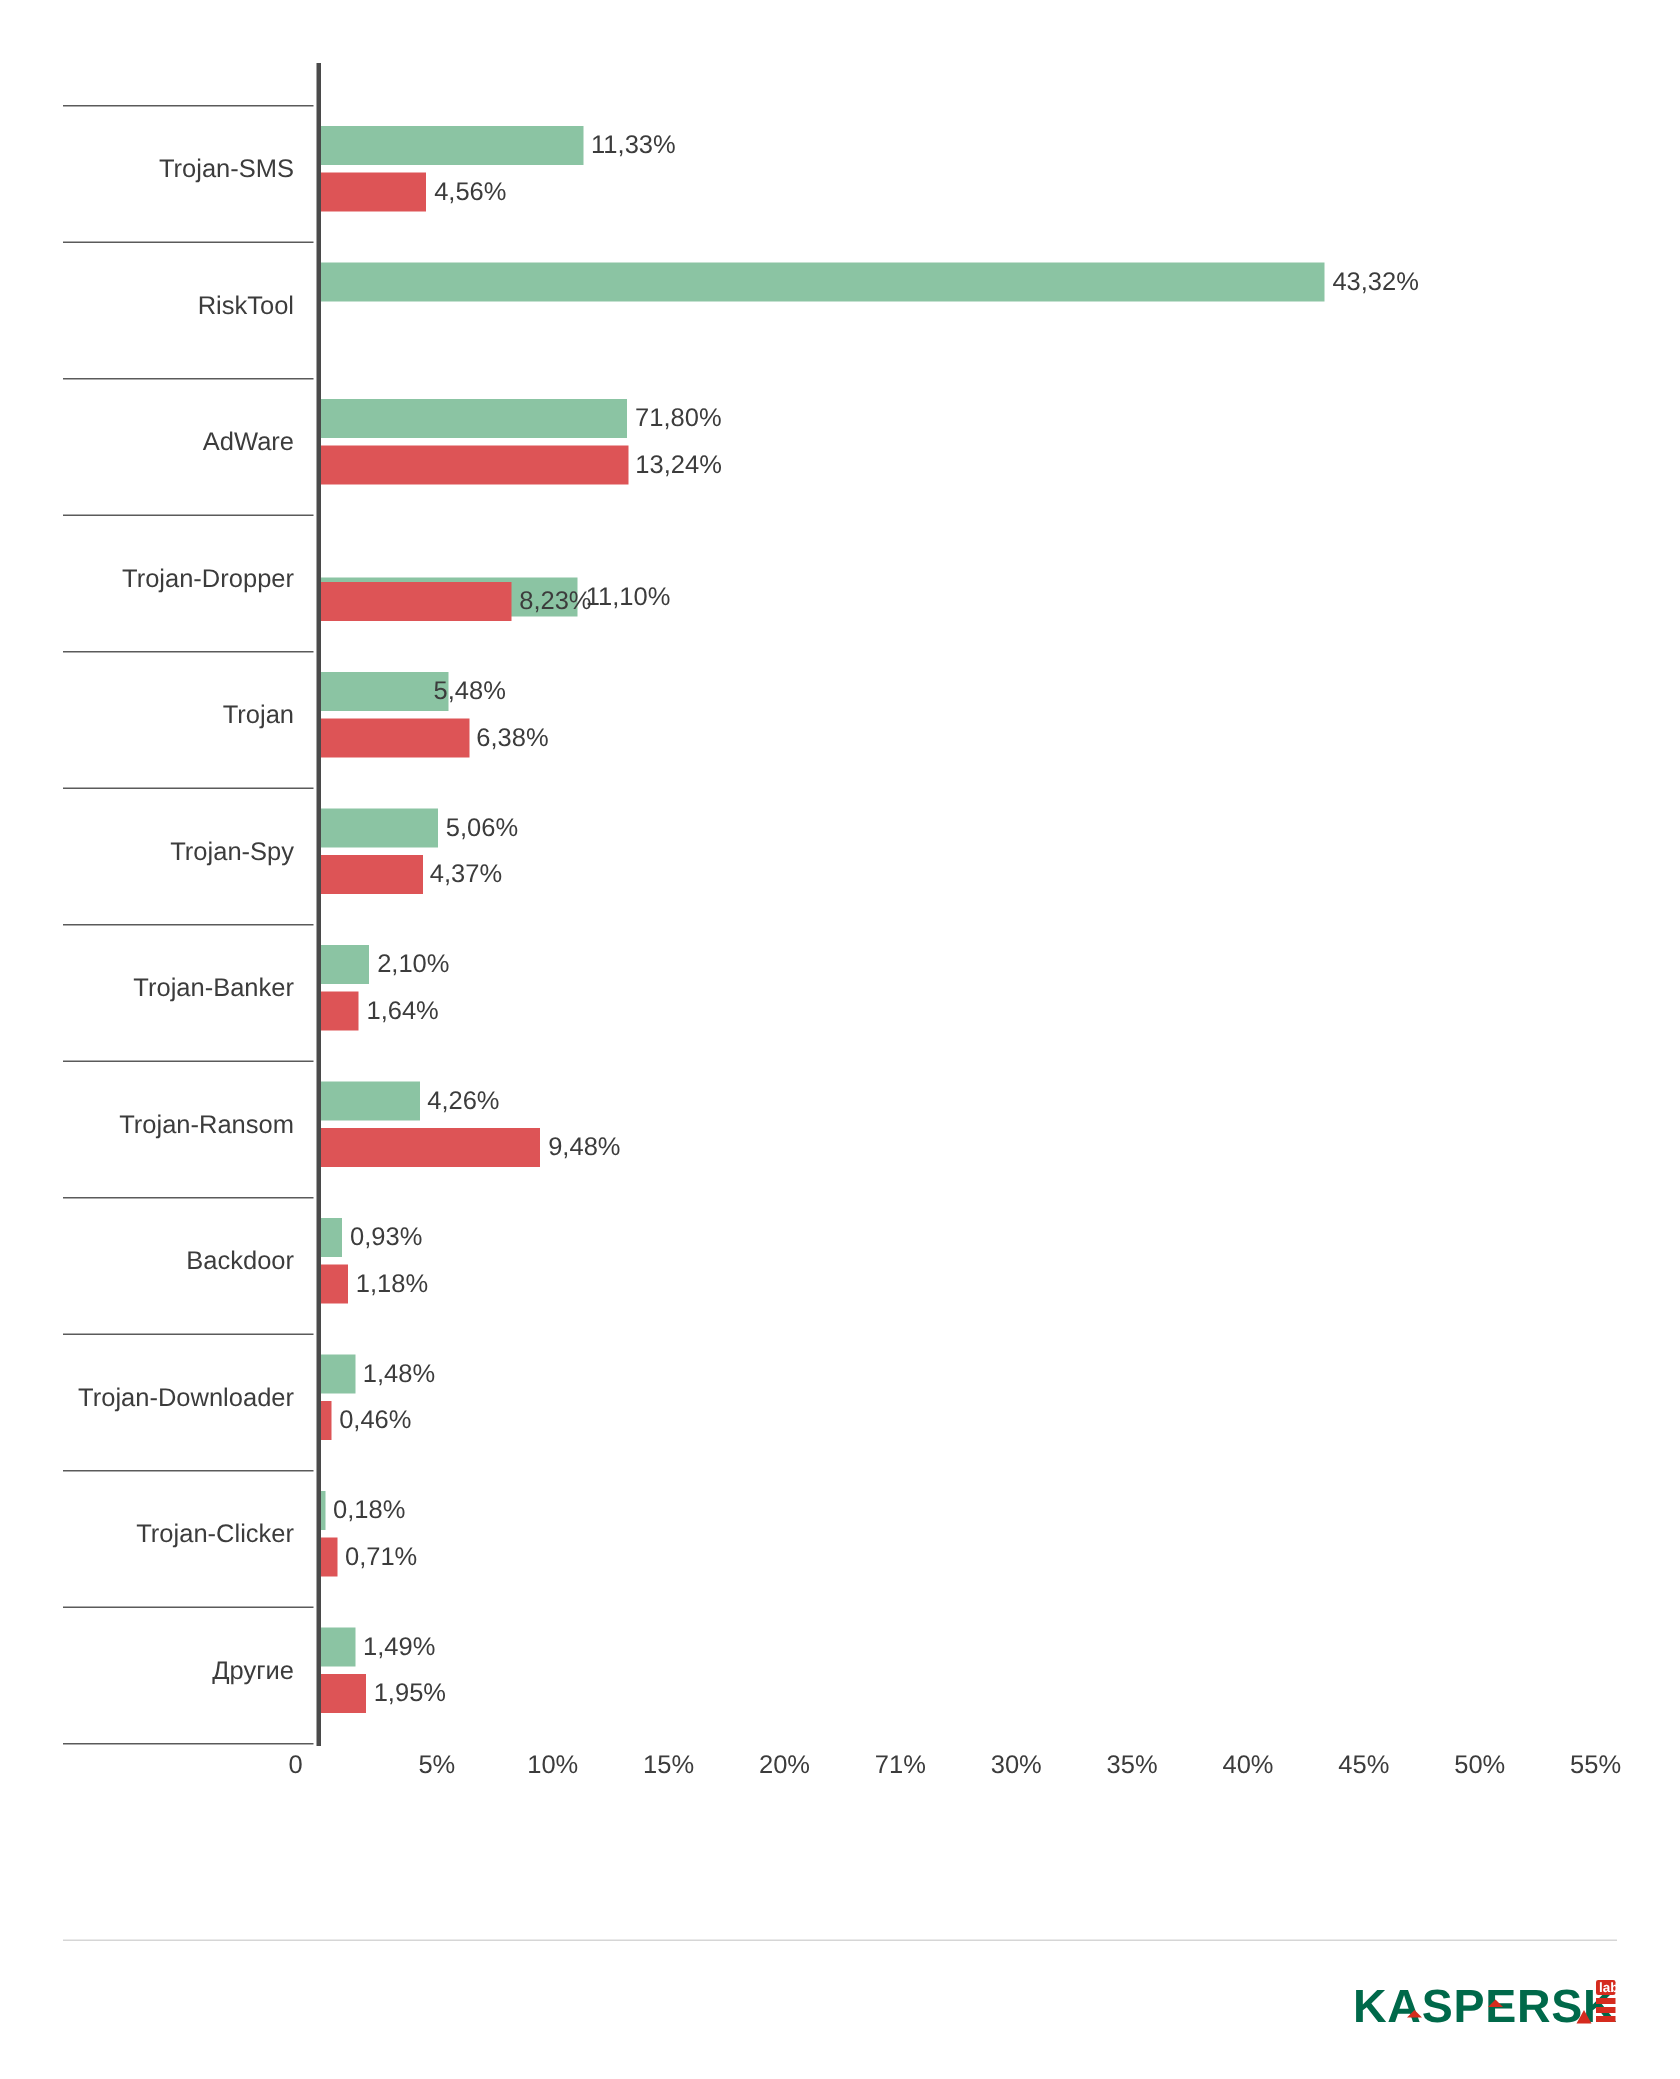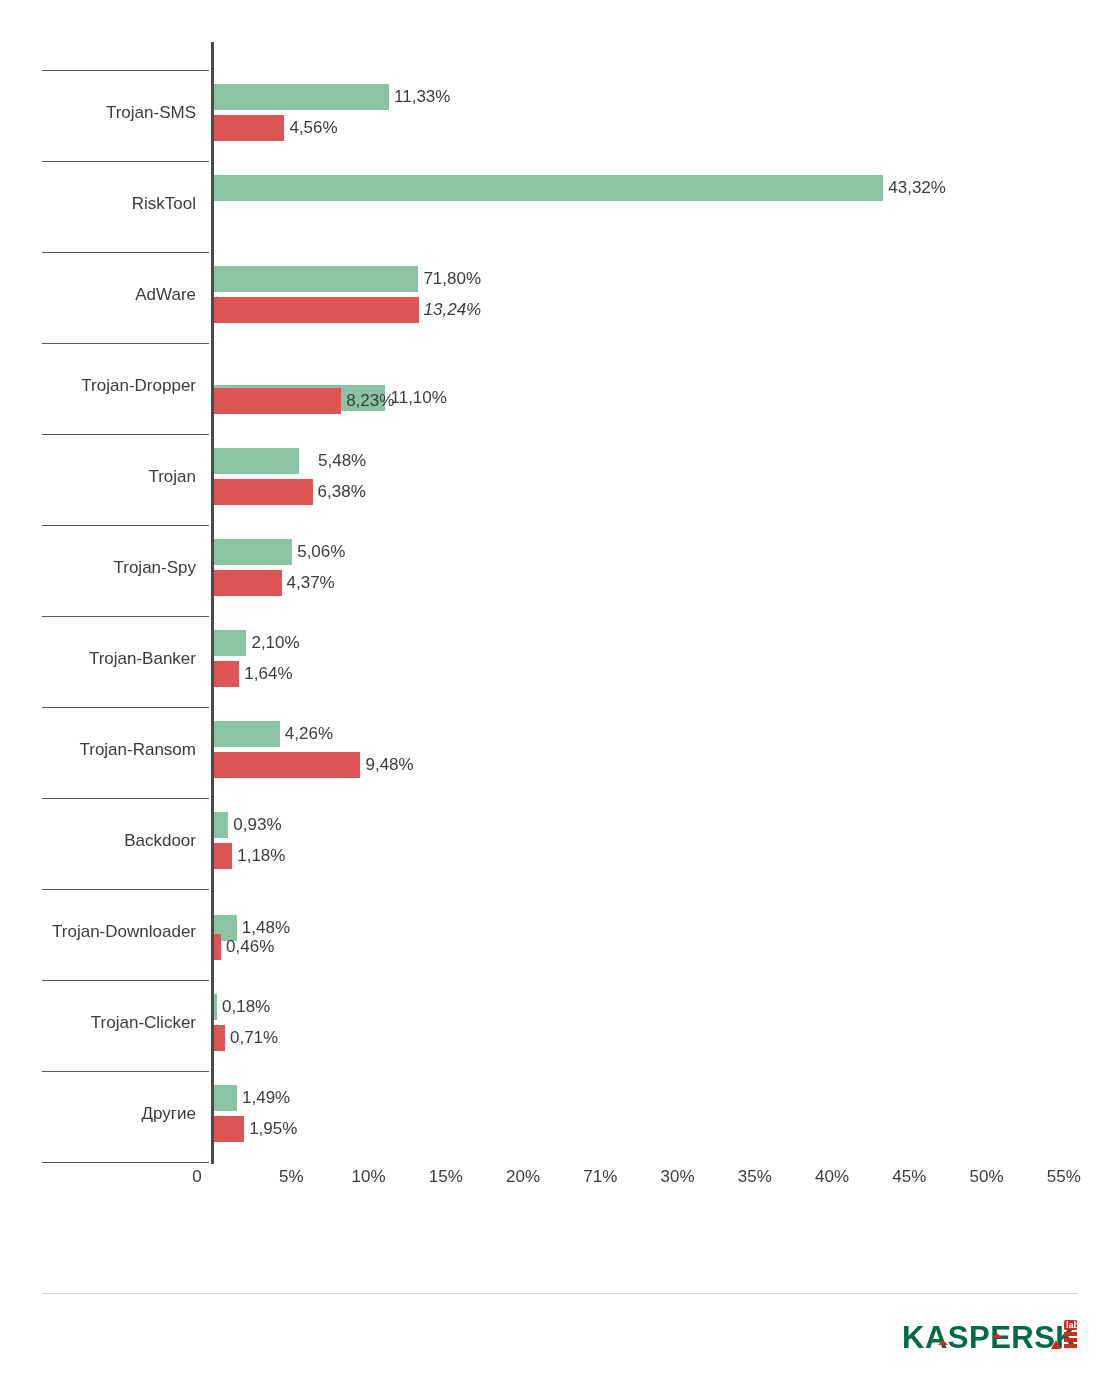--- a/index.html
+++ b/index.html
@@ -193,21 +193,21 @@
             <div class="bar-value" style="left: 674.294px;">43,32%</div>
           </div>
         </div>
         <div class="row" style="top: 252px;">
           <div class="row-sep"></div>
           <div class="row-label">AdWare</div>
           <div class="bar-wrap y2016" style="width: 204.404px;">
             <div class="bar c2016" title="2016 13,23%" style="width: 204.404px; background: rgb(139, 196, 163);"></div>
             <div class="bar-value" style="left: 209.404px;">71,80%</div>
           </div>
-          <div class="bar-wrap y2017" style="width: 242px; font-style: italic;">
+          <div class="bar-wrap y2017" style="width: 242px;">
             <div class="bar c2017" title="2017 13,24%" style="width: 204.558px; background: rgb(221, 84, 86);"></div>
             <div class="bar-value" style="left: 209.558px;">13,24%</div>
           </div>
         </div>
         <div class="row" style="top: 343px;">
           <div class="row-sep"></div>
           <div class="row-label">Trojan-Dropper</div>
           <div class="bar-wrap y2016" style="width: 171.495px; margin-top: 28px;">
             <div class="bar c2016" title="2016 11,10%" style="width: 171.495px; background: rgb(139, 196, 163);"></div>
             <div class="bar-value" style="left: 176.495px;">11,10%</div>
@@ -215,21 +215,21 @@
           <div class="bar-wrap y2017" style="width: 127.153px;">
             <div class="bar c2017" title="2017 8,23%" style="width: 127.153px; background: rgb(221, 84, 86);"></div>
             <div class="bar-value" style="left: 132.154px;">8,23%</div>
           </div>
         </div>
         <div class="row" style="top: 434px;">
           <div class="row-sep"></div>
           <div class="row-label">Trojan</div>
           <div class="bar-wrap y2016" style="width: 84.666px;">
             <div class="bar c2016" title="2016 5,48%" style="width: 84.666px; background: rgb(139, 196, 163);"></div>
-            <div class="bar-value" style="left: 104px;">5,48%</div>
+            <div class="bar-value" style="left: 75px;">5,48%</div>
           </div>
           <div class="bar-wrap y2017" style="width: 98.571px; text-decoration: underline;">
             <div class="bar c2017" title="2017 6,38%" style="width: 98.571px; background: rgb(221, 84, 86);"></div>
             <div class="bar-value" style="left: 103.571px;">6,38%</div>
           </div>
         </div>
         <div class="row" style="top: 525px;">
           <div class="row-sep"></div>
           <div class="row-label">Trojan-Spy</div>
           <div class="bar-wrap y2016" style="width: 78.177px;">
@@ -273,21 +273,21 @@
             <div class="bar-value" style="left: 19.3685px;">0,93%</div>
           </div>
           <div class="bar-wrap y2017" style="width: 18.231px;">
             <div class="bar c2017" title="2017 1,18%" style="width: 18.231px; background: rgb(221, 84, 86);"></div>
             <div class="bar-value" style="left: 23.231px;">1,18%</div>
           </div>
         </div>
         <div class="row" style="top: 889px;">
           <div class="row-sep"></div>
           <div class="row-label">Trojan-Downloader</div>
-          <div class="bar-wrap y2016" style="width: 22.866px; margin-top: 12px;">
+          <div class="bar-wrap y2016" style="width: 22.866px;">
             <div class="bar c2016" title="2016 1,48%" style="width: 22.866px; background: rgb(139, 196, 163);"></div>
             <div class="bar-value" style="left: 27.866px;">1,48%</div>
           </div>
           <div class="bar-wrap y2017" style="width: 7.107px;">
             <div class="bar c2017" title="2017 0,46%" style="width: 7.107px; background: rgb(221, 84, 86);"></div>
             <div class="bar-value" style="left: 12.107px;">0,46%</div>
           </div>
         </div>
         <div class="row" style="top: 980px;">
           <div class="row-sep"></div>

